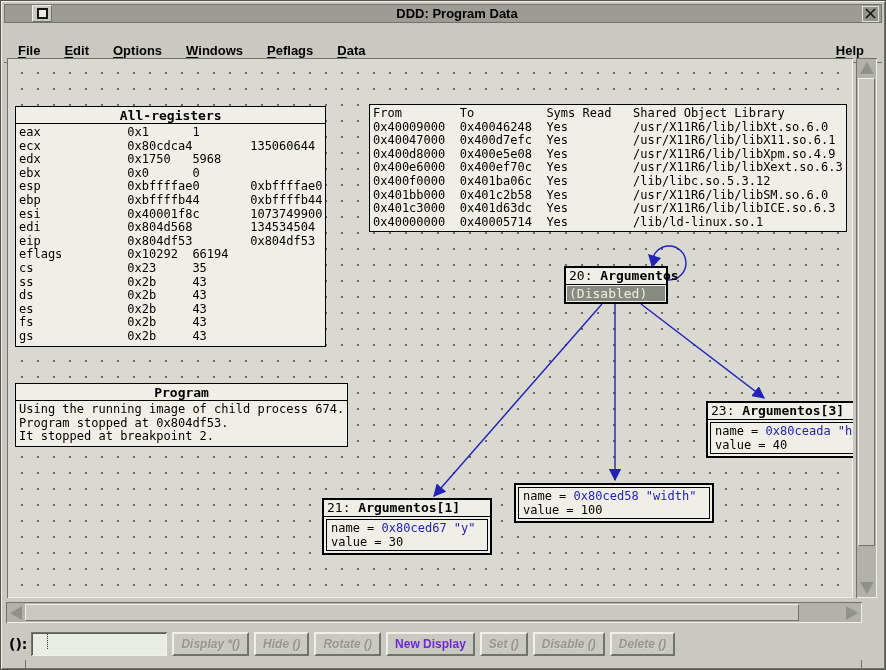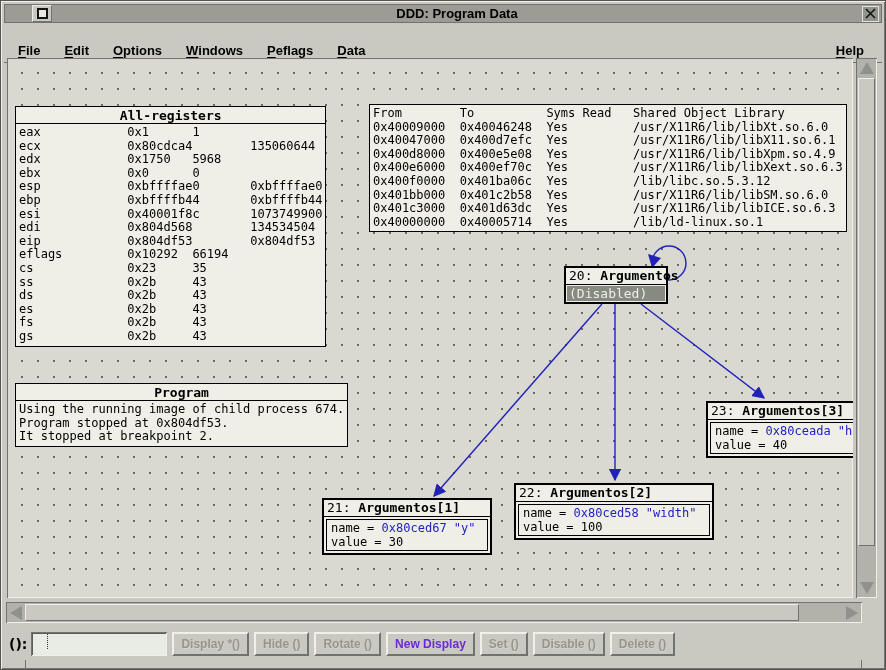--- a/index.html
+++ b/index.html
@@ -91,21 +91,21 @@
     box-shadow:inset 1px 1px 0 var(--frame-dk), inset -1px -1px 0 var(--frame-lt), inset 2px 2px 0 #5a5e56;
     font-family:"DejaVu Sans Mono",monospace;font-size:13px;padding-left:6px;color:#000;}
   .caret{position:absolute;left:46px;top:633px;width:1px;height:15px;
     border-left:1px dotted #333;z-index:3;pointer-events:none;}
   #btn-row{display:flex;gap:5px;margin-left:5px;}
   .btn{height:24px;padding:0 7px;display:flex;align-items:center;
     background:var(--frame);font-size:12px;font-weight:bold;white-space:nowrap;
     border-top:2px solid var(--frame-lt);border-left:2px solid var(--frame-lt);
     border-bottom:2px solid var(--frame-dk);border-right:2px solid var(--frame-dk);
     color:#6d28d9;}
-  .btn.disabled{color:var(--dis-text);text-shadow:0.5px 0.5px 0 #d6d6ce;}
+  .btn.disabled{color:var(--dis-text);text-shadow:0.5px 0.5px 0 #d6d6ce;font-style:italic;}
 
   
   .notch{position:absolute;bottom:0;width:1px;height:9px;background:var(--frame-dk);}
 </style>
 </head>
 <body>
 
 <div id="window">
 
   <div id="titlebar">
@@ -195,21 +195,20 @@
 
     <div class="node" style="left:315px;top:440px;width:170px;">
       <div class="ntitle"><span>21: </span><b>Argumentos[1]</b></div>
       <div class="inner">
         <div><span>name  = </span><span class="val-blue">0x80ced67 "y"</span></div>
         <div><span>value = </span><span>30</span></div>
       </div>
     </div>
 
     <div class="node" style="left:507px;top:425px;width:200px;">
-      <div class="ntitle"><span>22: </span><b>Argumentos[2]</b></div>
       <div class="inner">
         <div><span>name  = </span><span class="val-blue">0x80ced58 "width"</span></div>
         <div><span>value = </span><span>100</span></div>
       </div>
     </div>
 
     <div class="node" style="left:699px;top:343px;width:176px;">
       <div class="ntitle"><span>23: </span><b>Argumentos[3]</b></div>
       <div class="inner">
         <div><span>name  = </span><span class="val-blue">0x80ceada "h</span></div>

